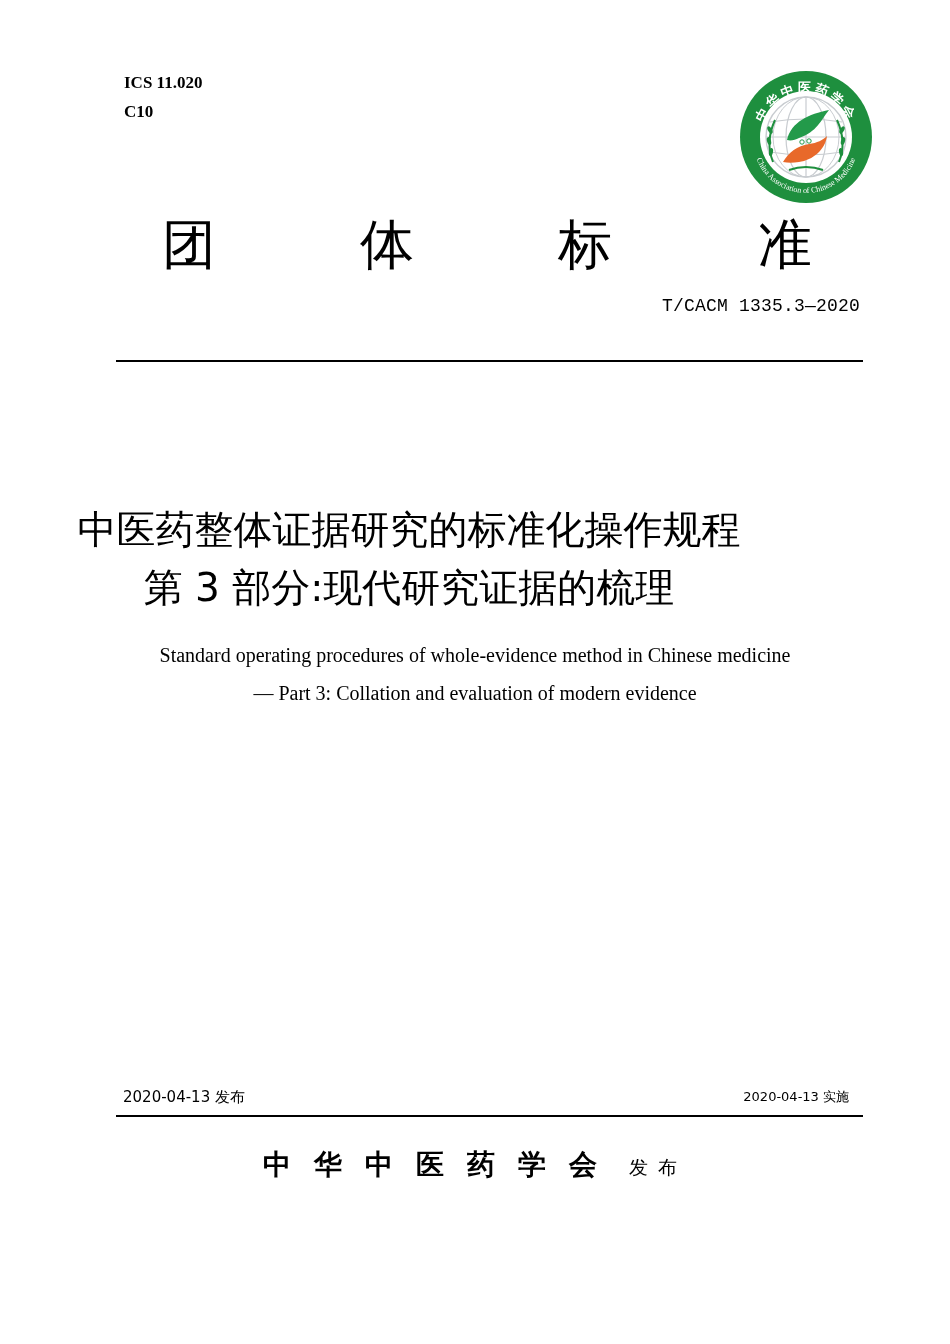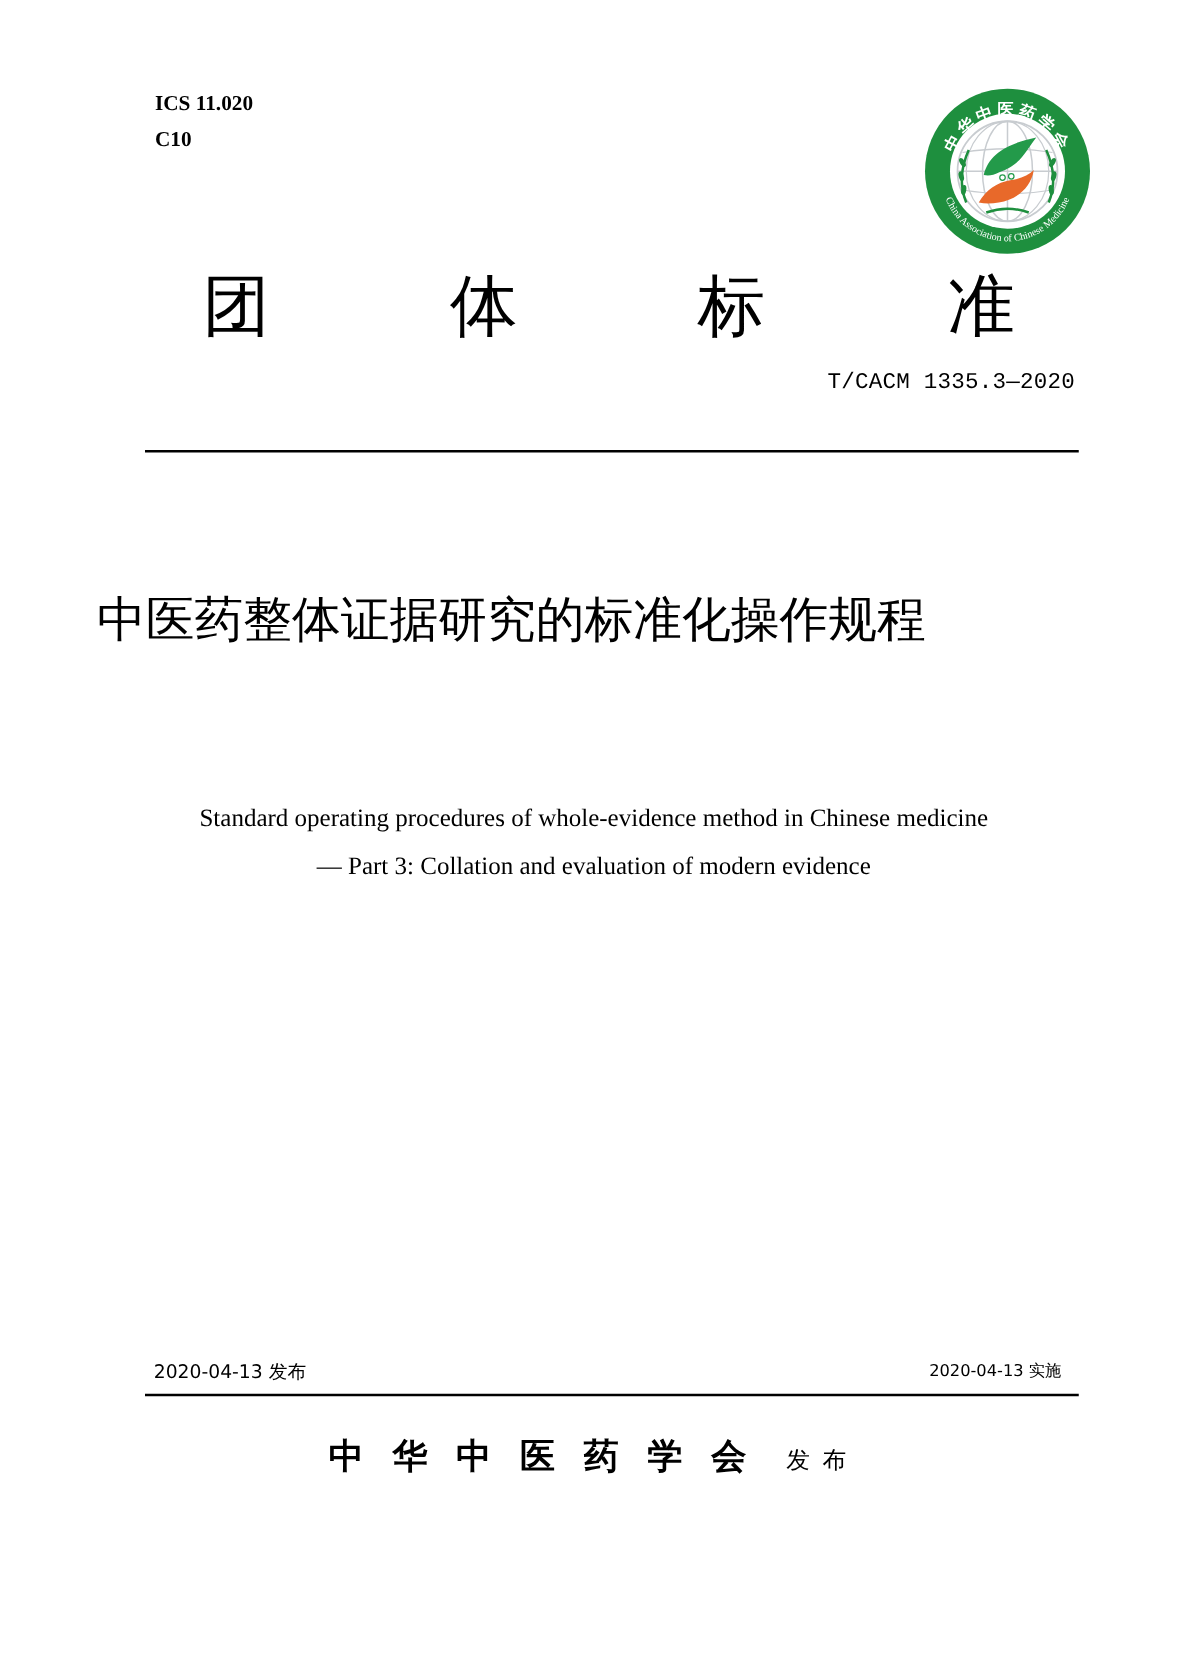--- a/index.html
+++ b/index.html
@@ -11,21 +11,21 @@
 
     #ics { left: 124px; top: 68px; font-size: 17px; line-height: 29px; font-weight: bold; }
     #logo { left: 739px; top: 70px; width: 134px; height: 134px; }
 
     #big-title { left: 162px; top: 210px; width: 690px; height: 70px; }
     #big-title span { position: absolute; top: 0; font-size: 54px; line-height: 70px; font-weight: 400; }
 
     #std-number { right: 90px; top: 296px; font-size: 18px; letter-spacing: 0.2px; }
     .rule { left: 116px; width: 747px; height: 2px; background: #000; }
 
-    #zh-title { left: 0; width: 818px; top: 468px; text-align: center; font-size: 39px; line-height: 58px; }
+    #zh-title { left: 0; width: 818px; top: 501px; text-align: center; font-size: 39px; line-height: 58px; }
     #en-title { left: 0; width: 950px; top: 636px; text-align: center; font-size: 20px; line-height: 38px; }
 
     #date-pub { left: 123px; top: 1088px; font-size: 15px; }
     #date-impl { right: 101px; top: 1088px; font-size: 13px; }
 
     #publisher { left: 0; width: 950px; top: 1146px; text-align: center; }
     #publisher .org { font-size: 28px; font-weight: 700; letter-spacing: 23px; }
     #publisher .act { font-size: 19px; letter-spacing: 10px; margin-left: 4px; }
   </style>
 </head>
@@ -85,20 +85,21 @@
   <span style="left:396px">标</span>
   <span style="left:596px">准</span>
 </div>
 
 <div id="std-number" class="abs mono">T/CACM 1335.3—2020</div>
 
 <div class="abs rule" style="top:360px"></div>
 
 <div id="zh-title" class="abs sans">
   <div>中医药整体证据研究的标准化操作规程</div>
+  <div>第 3 部分:现代研究证据的梳理</div>
 </div>
 
 <div id="en-title" class="abs serif">
   <div>Standard operating procedures of whole-evidence method in Chinese medicine</div>
   <div>— Part 3: Collation and evaluation of modern evidence</div>
 </div>
 
 <div id="date-pub" class="abs sans">2020-04-13 发布</div>
 <div id="date-impl" class="abs sans">2020-04-13 实施</div>
 

